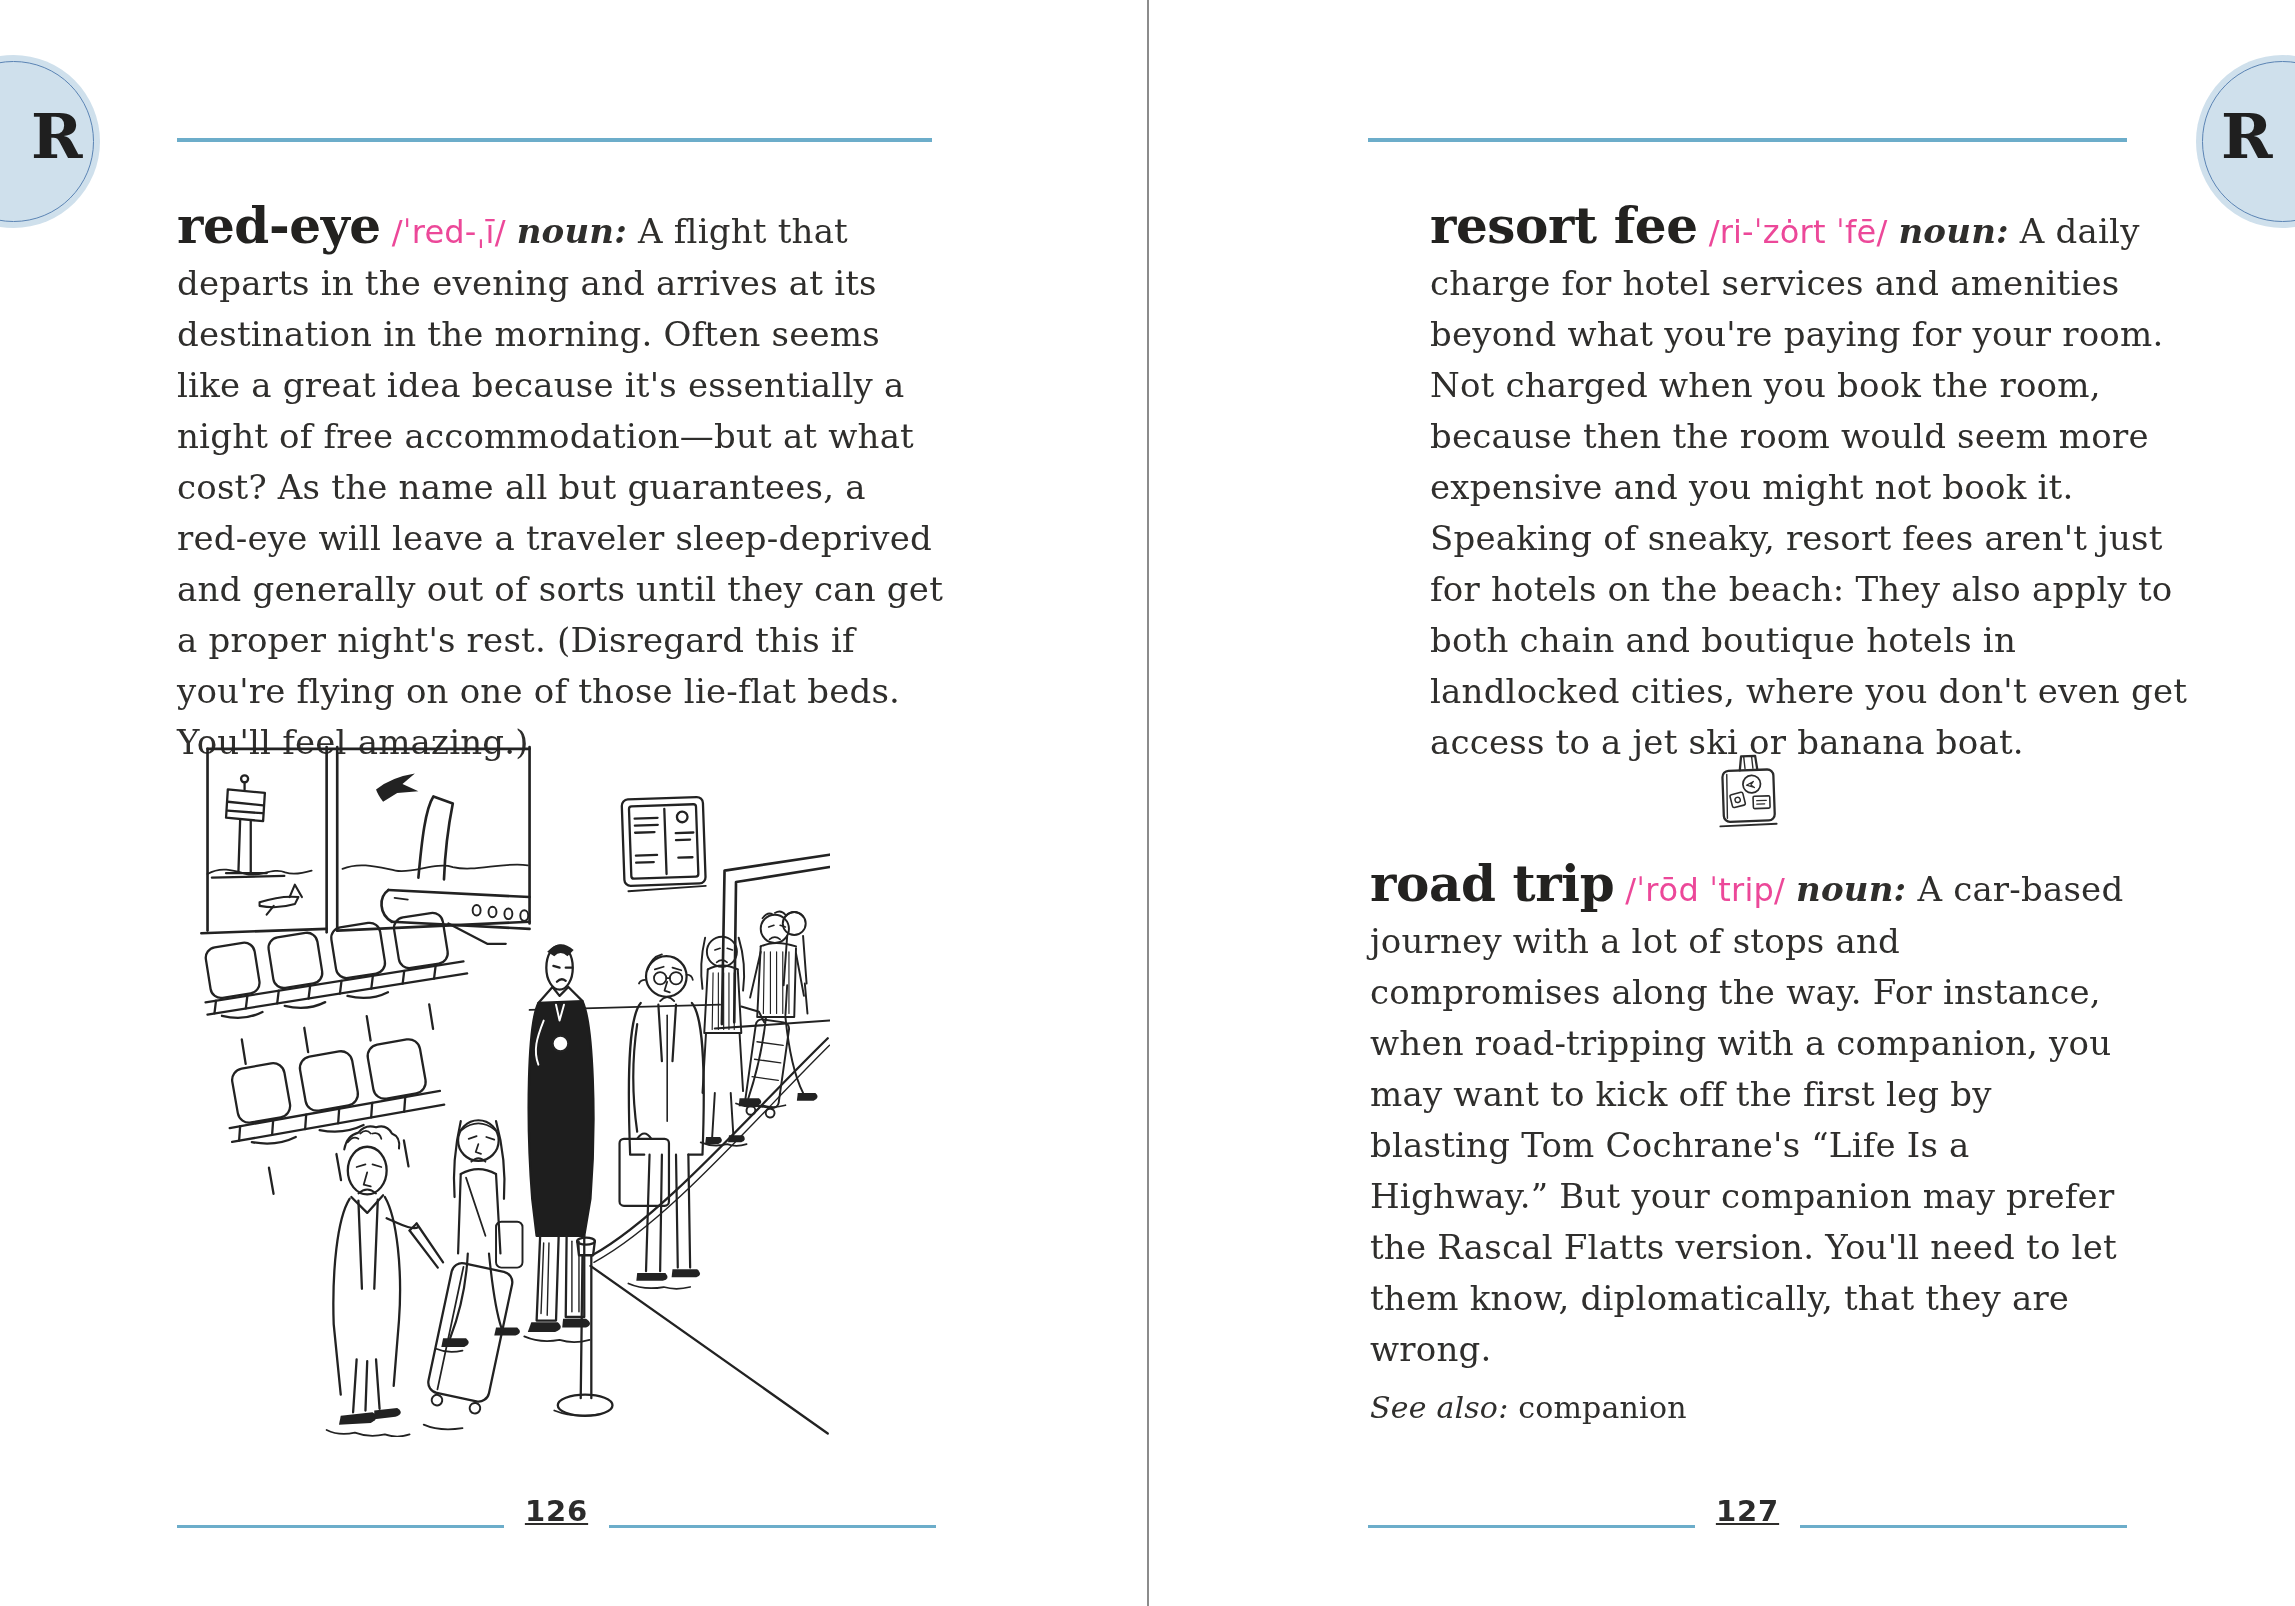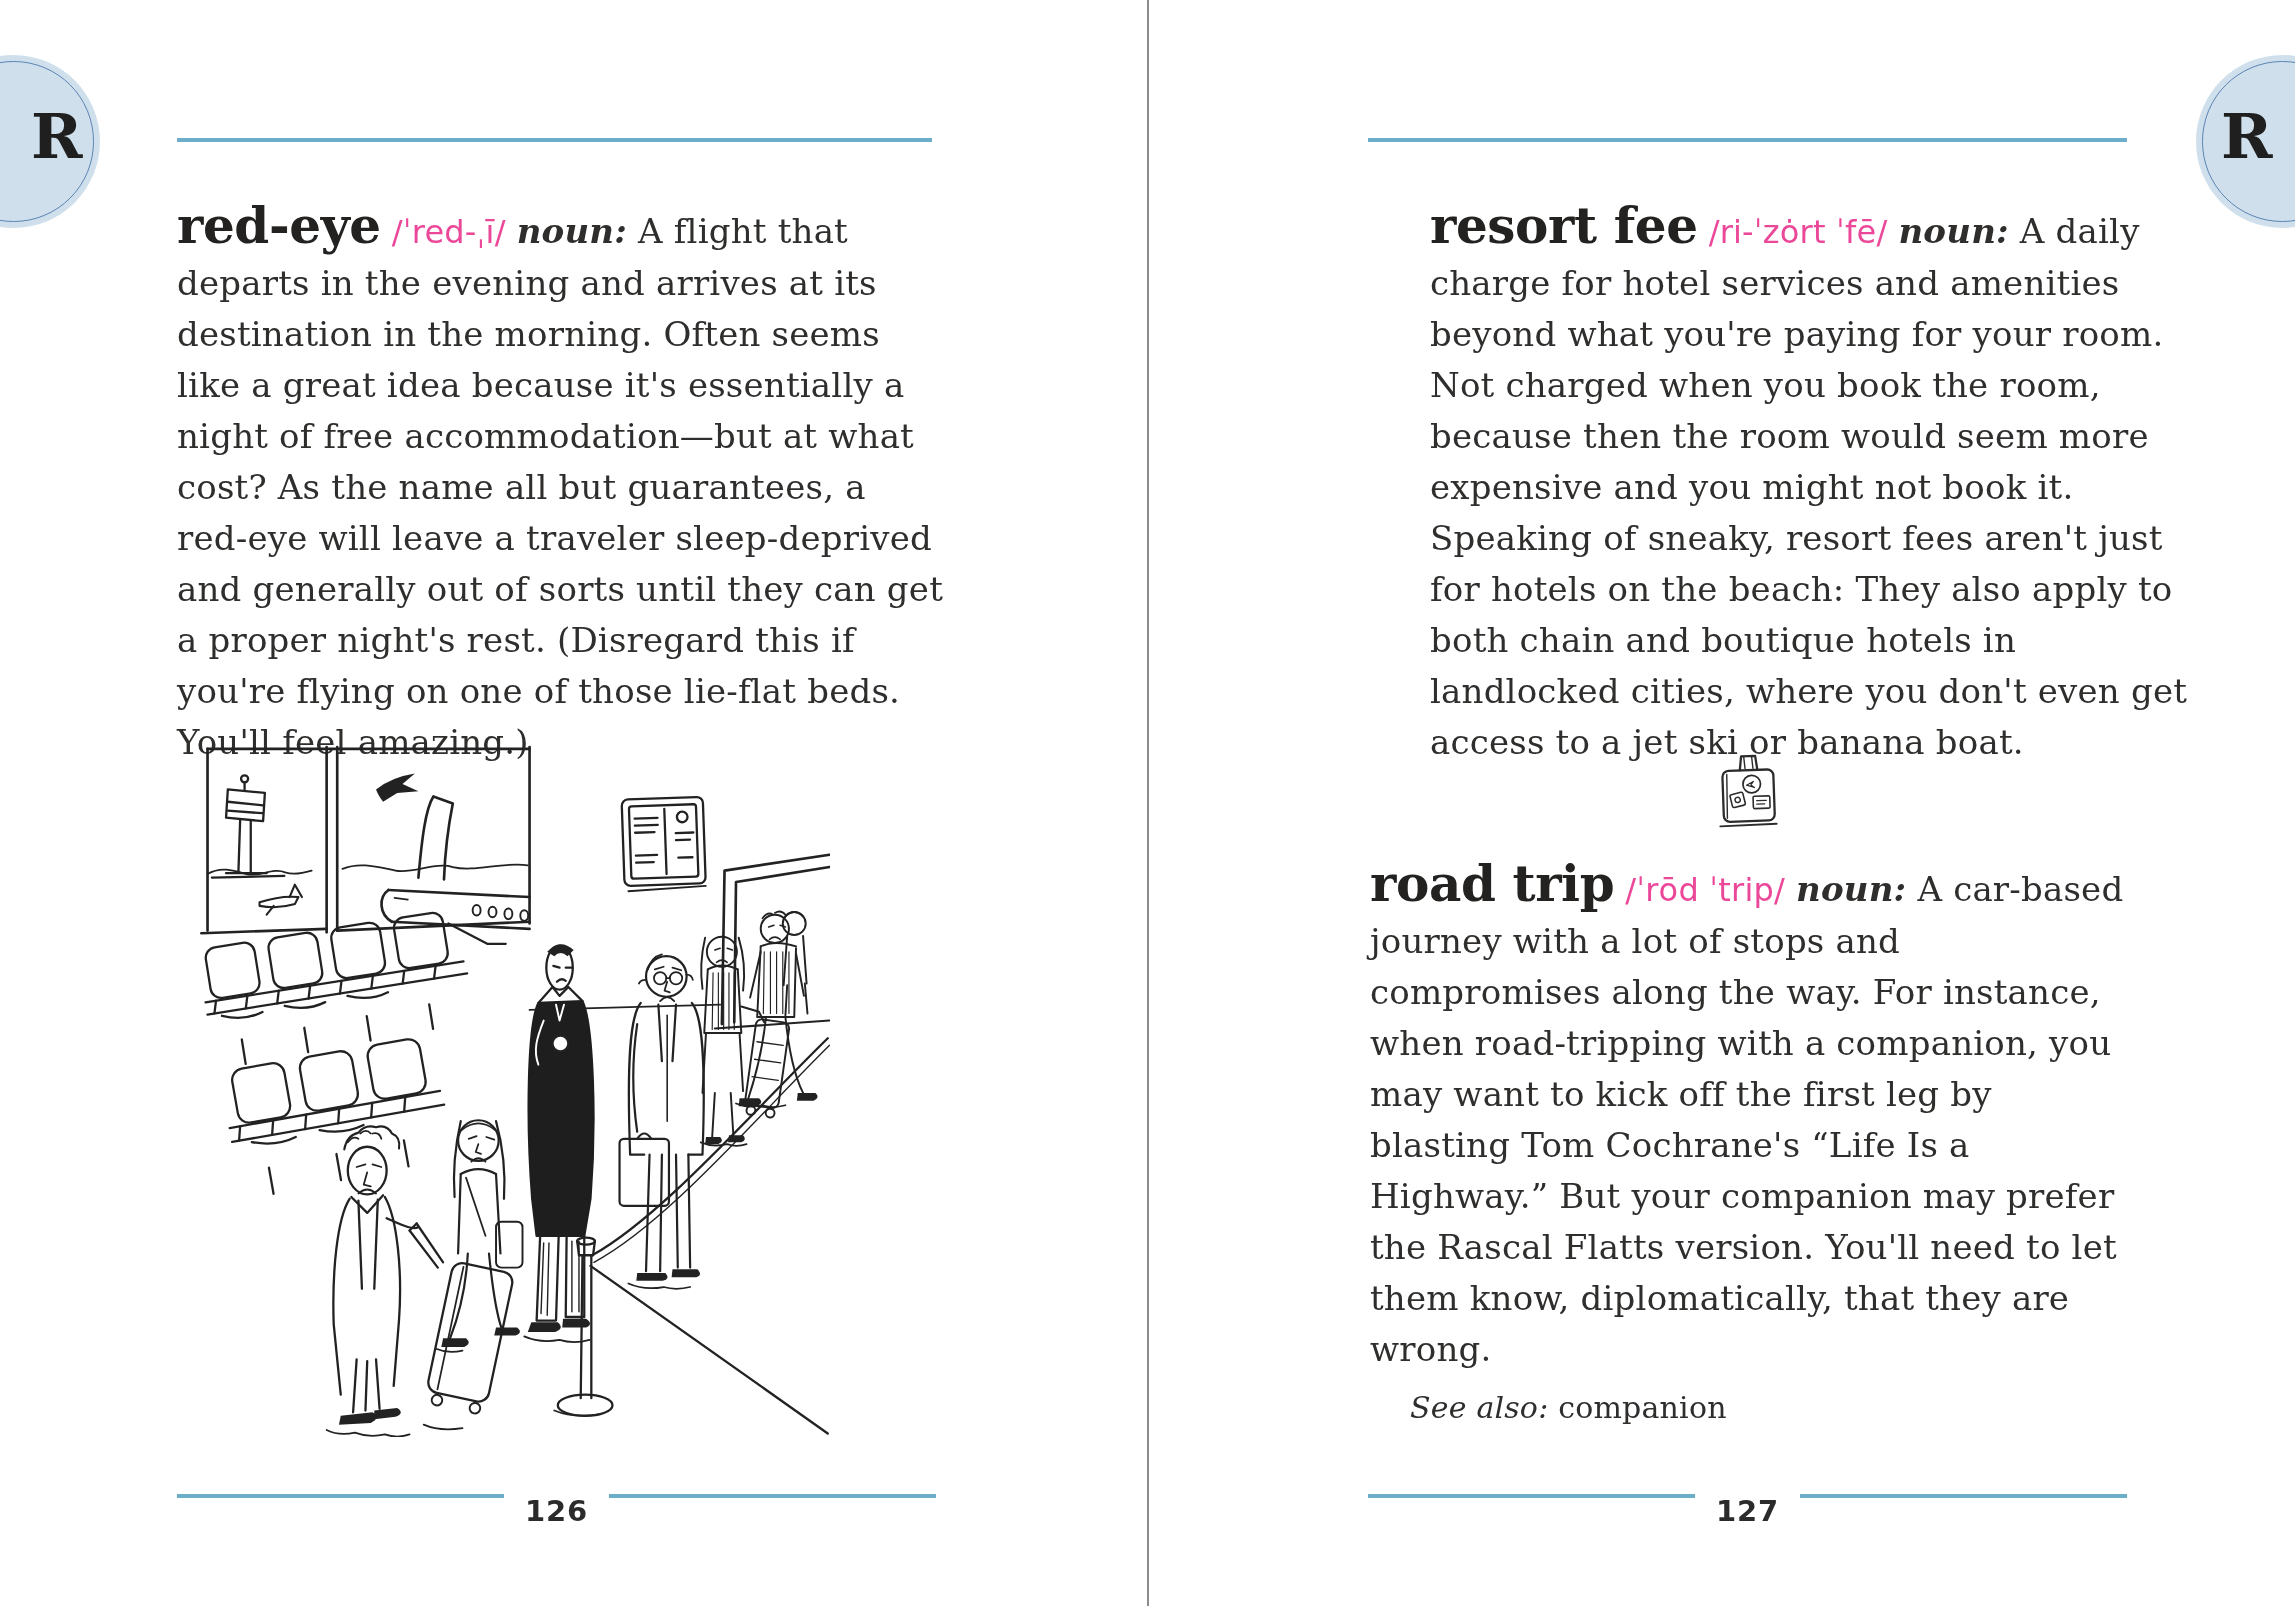--- a/index.html
+++ b/index.html
@@ -13,24 +13,24 @@
   .tab{position:absolute;width:173px;height:173px;border-radius:50%;background:#cfe0ec;}
   .tab .ring{position:absolute;inset:6.2px;border:1.8px solid #5b84b4;border-radius:50%;}
   .tab .letter{position:absolute;font-family:"DejaVu Serif",serif;font-weight:bold;
     font-size:62px;line-height:1;color:#1f1f1f;}
   
   .entry{position:absolute;width:770px;font-size:34px;line-height:51px;
     letter-spacing:0.2px;color:#2f2e2c;}
   .headword{font-weight:bold;font-size:50px;line-height:51px;letter-spacing:-0.4px;color:#232220;}
   .pron{font-family:"DejaVu Sans",sans-serif;font-size:32px;color:#ec4899;}
   .pos{font-weight:bold;font-style:italic;text-align:center;}
-  .seealso{margin-top:12.4px;font-size:30px;line-height:41px;margin-left:40px;}
+  .seealso{margin-top:12.4px;font-size:30px;line-height:41px;}
   .seealso .lbl{font-style:italic;}
   
-  .footer{position:absolute;top:1494px;width:759px;height:34px;display:flex;align-items:flex-start;}
+  .footer{position:absolute;top:1494px;width:759px;height:34px;display:flex;align-items:flex-end;text-decoration:underline;}
   .footer .seg{flex:1;height:3.5px;background:#6cadca;}
   .footer .num{padding:0 21px;font-family:"DejaVu Sans",sans-serif;font-weight:bold;
     font-size:29px;color:#2b2b2b;letter-spacing:0.9px;}
   .art{position:absolute;}
   svg{display:block;}
 </style>
 </head>
 <body>
 
 <div id="canvas">

